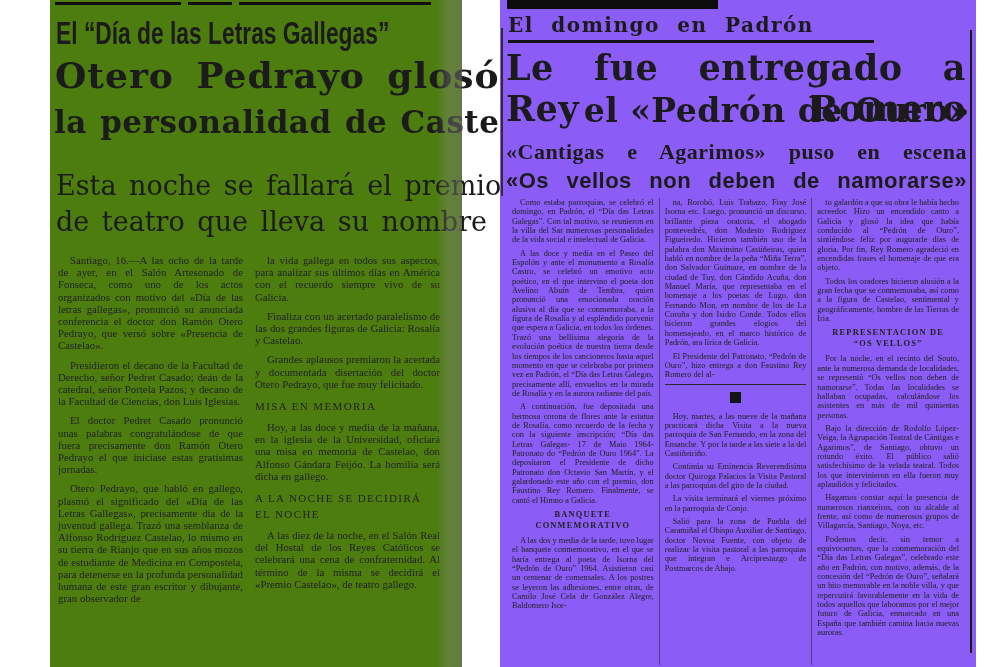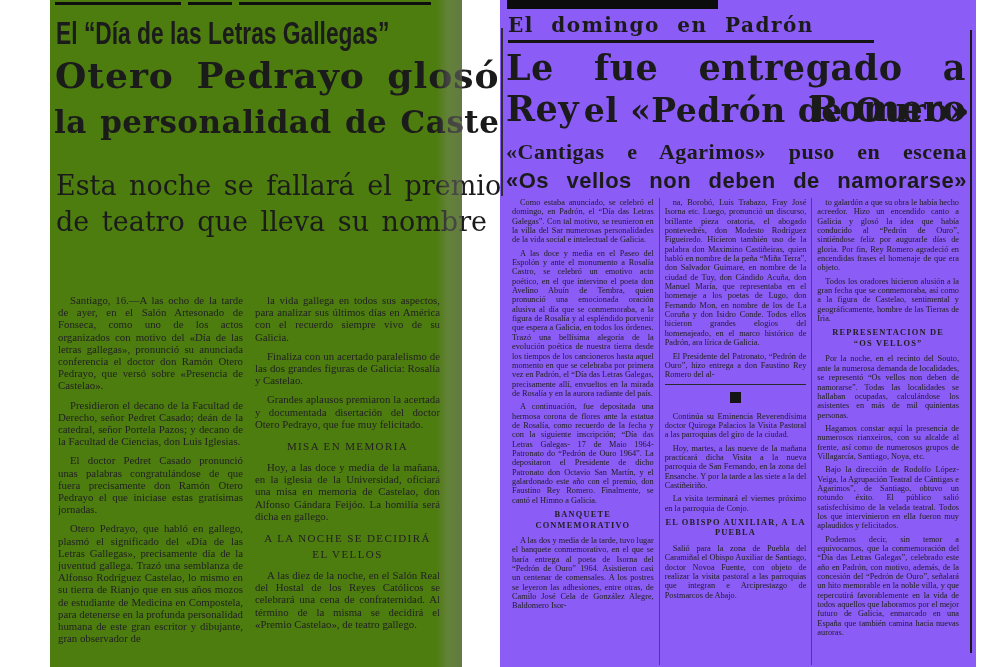--- a/index.html
+++ b/index.html
@@ -18,24 +18,24 @@
     font-weight:bold;font-size:24px;white-space:nowrap;transform:scale(.95,1.3);
     transform-origin:0 0;letter-spacing:0;}
   .hl1-left{position:absolute;top:54px;left:5px;font-family:"DejaVu Serif",serif;font-weight:bold;
     font-size:36px;letter-spacing:1px;word-spacing:9px;white-space:nowrap;}
   .hl2-left{position:absolute;top:104px;left:4px;font-family:"DejaVu Serif",serif;font-weight:bold;
     font-size:31px;letter-spacing:.5px;word-spacing:2px;white-space:nowrap;}
   .dk1-left{position:absolute;top:170px;left:6px;font-family:"DejaVu Serif",serif;
     font-size:27px;word-spacing:4px;white-space:nowrap;}
   .dk2-left{position:absolute;top:206px;left:6px;font-family:"DejaVu Serif",serif;
     font-size:27px;word-spacing:4px;white-space:nowrap;}
-  .body-left{position:absolute;top:254px;left:8px;right:22px;bottom:2px;display:flex;gap:12px;overflow:hidden;margin-top:40px;}
+  .body-left{position:absolute;top:254px;left:8px;right:22px;bottom:2px;display:flex;gap:12px;overflow:hidden;}
   .colL{flex:1;font-size:10.8px;line-height:12.2px;text-align:justify;color:#222;}
   .colL p{margin:0 0 7px;text-indent:12px;}
-  .head-left{text-align:center;font-size:11px;letter-spacing:1.4px;line-height:16px;
+  .head-left{text-align:left;font-size:11px;letter-spacing:1.4px;line-height:16px;
     margin:8px 0 7px;font-weight:normal;}
 
   
   .clip-right{position:absolute;left:500px;top:0;width:476px;height:667px;background:#8b5cf6;}
   .right-topbar{position:absolute;left:7px;top:0;width:211px;height:9px;background:#0c0c0c;}
   .right-edge-rule{position:absolute;right:4px;top:30px;bottom:14px;width:2.5px;background:#1a1a1a;}
   .right-left-rule{position:absolute;left:1px;top:28px;height:168px;width:2px;background:#2d2d2d;}
   .kicker-right{position:absolute;top:13px;left:8px;font-family:"DejaVu Serif",serif;font-weight:bold;
     font-size:20px;letter-spacing:1.5px;word-spacing:9px;border-bottom:3px solid #141414;
     padding:0 60px 3px 0;white-space:nowrap;}
@@ -83,69 +83,65 @@
       <div class="colL">
         <p>la vida gallega en todos sus aspectos, para analizar sus últimos días en América con el recuerdo siempre vivo de su Galicia.</p>
         <p>Finaliza con un acertado paralelismo de las dos grandes figuras de Galicia: Rosalía y Castelao.</p>
         <p>Grandes aplausos premiaron la acertada y documentada disertación del doctor Otero Pedrayo, que fue muy felicitado.</p>
         <div class="head-left">
           <div>MISA EN MEMORIA</div>
         </div>
         <p>Hoy, a las doce y media de la mañana, en la iglesia de la Universidad, oficiará una misa en memoria de Castelao, don Alfonso Gándara Feijóo. La homilía será dicha en gallego.</p>
         <div class="head-left">
           <div>A LA NOCHE SE DECIDIRÁ</div>
-          <div>EL VELLOS</div>
+          <div>EL NOCHE</div>
         </div>
         <p>A las diez de la noche, en el Salón Real del Hostal de los Reyes Católicos se celebrará una cena de confraternidad. Al término de la misma se decidirá el «Premio Castelao», de teatro gallego.</p>
       </div>
     </div>
     <div class="left-shadow"></div>
   </div>
 
   <div class="clip-right">
     <div class="right-topbar"></div>
     <div class="right-left-rule"></div>
     <div class="right-edge-rule"></div>
 
     <div class="kicker-right">El domingo en Padrón</div>
     <div class="hl1-right">Le fue entregado a Rey Romero</div>
     <div class="hl2-right">el «Pedrón de Ouro»</div>
     <div class="dk1-right">«Cantigas e Agarimos» puso en escena</div>
     <div class="dk2-right">«Os vellos non deben de namorarse»</div>
 
     <div class="body-right">
       <div class="colR">
-        <p>Como estaba anunciado, se celebró el domingo, en Padrón, el “Día das Letras Galegas”. Con tal motivo, se reunieron en la villa del Sar numerosas personalidades de la vida social e intelectual de Galicia.</p>
+        <p>Como estaba parroquias, se celebró el domingo, en Padrón, el “Día das Letras Galegas”. Con tal motivo, se reunieron en la villa del Sar numerosas personalidades de la vida social e intelectual de Galicia.</p>
         <p>A las doce y media en el Paseo del Espolón y ante el monumento a Rosalía Castro, se celebró un emotivo acto poético, en el que intervino el poeta don Avelino Abuín de Tembra, quien pronunció una emocionada oración alusiva al día que se conmemoraba, a la figura de Rosalía y al espléndido porvenir que espera a Galicia, en todos los órdenes. Trazó una bellísima alegoría de la evolución poética de nuestra tierra desde los tiempos de los cancioneros hasta aquel momento en que se celebraba por primera vez en Padrón, el “Día das Letras Galegas, precisamente allí, envueltos en la mirada de Rosalía y en la aurora radiante del país.</p>
         <p>A continuación, fue depositada una hermosa corona de flores ante la estatua de Rosalía, como recuerdo de la fecha y con la siguiente inscripción; “Día das Letras Galegas- 17 de Maio 1964- Patronato do “Pedrón de Ouro 1964”. La depositaron el Presidente de dicho Patronato don Octavio San Martín, y el galardonado este año con el premio, don Faustino Rey Romero. Finalmente, se cantó el Himno a Galicia.</p>
         <div class="head-right">BANQUETE CONMEMORATIVO</div>
         <p>A las dos y media de la tarde, tuvo lugar el banquete conmemorativo, en el que se haría entrega al poeta de Isorna del “Pedrón de Ouro” 1964. Asistieron casi un centenar de comensales. A los postres se leyeron las adhesiones, entre otras, de Camilo José Cela de González Alegre, Baldomero Isor-</p>
       </div>
       <div class="colR">
         <p>na, Borobó, Luis Trabazo, Fray José Isorna etc. Luego, pronunció un discurso, brillante pieza oratoria, el abogado pontevedrés, don Modesto Rodríguez Figueiredo. Hicieron también uso de la palabra don Maximino Castiñeiras, quien habló en nombre de la peña “Miña Terra”, don Salvador Guimare, en nombre de la ciudad de Tuy, don Cándido Acuña, don Manuel María, que representaba en el homenaje a los poetas de Lugo, don Fernando Mon, en nombre de los de La Coruña y don Isidro Conde. Todos ellos hicieron grandes elogios del homenajeado, en el marco histórico de Padrón, ara lírica de Galicia.</p>
         <p>El Presidente del Patronato, “Pedrón de Ouro”, hizo entrega a don Faustino Rey Romero del al-</p>
         <div class="orn-rule"></div>
         <div class="orn-square"></div>
+        <p>Hoy, martes, a las nueve de la mañana practicará dicha Visita a la nueva parroquia de San Fernando, en la zona del Ensanche. Y por la tarde a las siete a la del Castiñeiriño.</p>
         <p>Continúa su Eminencia Reverendísima doctor Quiroga Palacios la Visita Pastoral a las parroquias del giro de la ciudad.</p>
-        <p>Hoy, martes, a las nueve de la mañana practicará dicha Visita a la nueva parroquia de San Fernando, en la zona del Ensanche. Y por la tarde a las siete a la del Castiñeiriño.</p>
         <p>La visita terminará el viernes próximo en la parroquia de Conjo.</p>
-        <div class="head-right">
-          <div>EL OBISPO AUXILIAR, A LA</div>
-          <div>PUEBLA</div>
-        </div>
         <p>Salió para la zona de Puebla del Caramiñal el Obispo Auxiliar de Santiago, doctor Novoa Fuente, con objeto de realizar la visita pastoral a las parroquias que integran e Arciprestazgo de Postmarcos de Abajo.</p>
       </div>
       <div class="colR">
         <p>to galardón a que su obra le había hecho acreedor. Hizo un encendido canto a Galicia y glosó la idea que había conducido al “Pedrón de Ouro”, sintiéndose feliz por augurarle días de gloria. Por fin, Rey Romero agradeció en encendidas frases el homenaje de que era objeto.</p>
         <p>Todos los oradores hicieron alusión a la gran fecha que se conmemoraba, así como a la figura de Castelao, sentimental y geográficamente, hombre de las Tierras de Iria.</p>
         <div class="head-right">
           <div>REPRESENTACION DE</div>
           <div>“OS VELLOS”</div>
         </div>
         <p>Por la noche, en el recinto del Souto, ante la numerosa demanda de localidades, se representó “Os vellos non deben de namorarse”. Todas las localidades se hallaban ocupadas, calculándose los asistentes en más de mil quinientas personas.</p>
+        <p>Bajo la dirección de Rodolfo López-Veiga, la Agrupación Teatral de Cántigas e Agarimos”, de Santiago, obtuvo un rotundo éxito. El público salió satisfechísimo de la velada teatral. Todos los que intervinieron en ella fueron muy aplaudidos y felicitados.</p>
         <p>Hagamos constar aquí la presencia de numerosos rianxeiros, con su alcalde al frente, así como de numerosos grupos de Villagarcía, Santiago, Noya, etc.</p>
-        <p>Bajo la dirección de Rodolfo López-Veiga, la Agrupación Teatral de Cántigas e Agarimos”, de Santiago, obtuvo un rotundo éxito. El público salió satisfechísimo de la velada teatral. Todos los que intervinieron en ella fueron muy aplaudidos y felicitados.</p>
         <p>Podemos decir, sin temor a equivocarnos, que la conmemoración del “Día das Letras Galegas”, celebrado este año en Padrón, con motivo, además, de la concesión del “Pedrón de Ouro”, señalará un hito memorable en la noble villa, y que repercutirá favorablemente en la vida de todos aquellos que laboramos por el mejor futuro de Galicia, enmarcado en una España que también camina hacia nuevas auroras.</p>
       </div>
     </div>
   </div>
 
 </div>
 
 </body></html>

